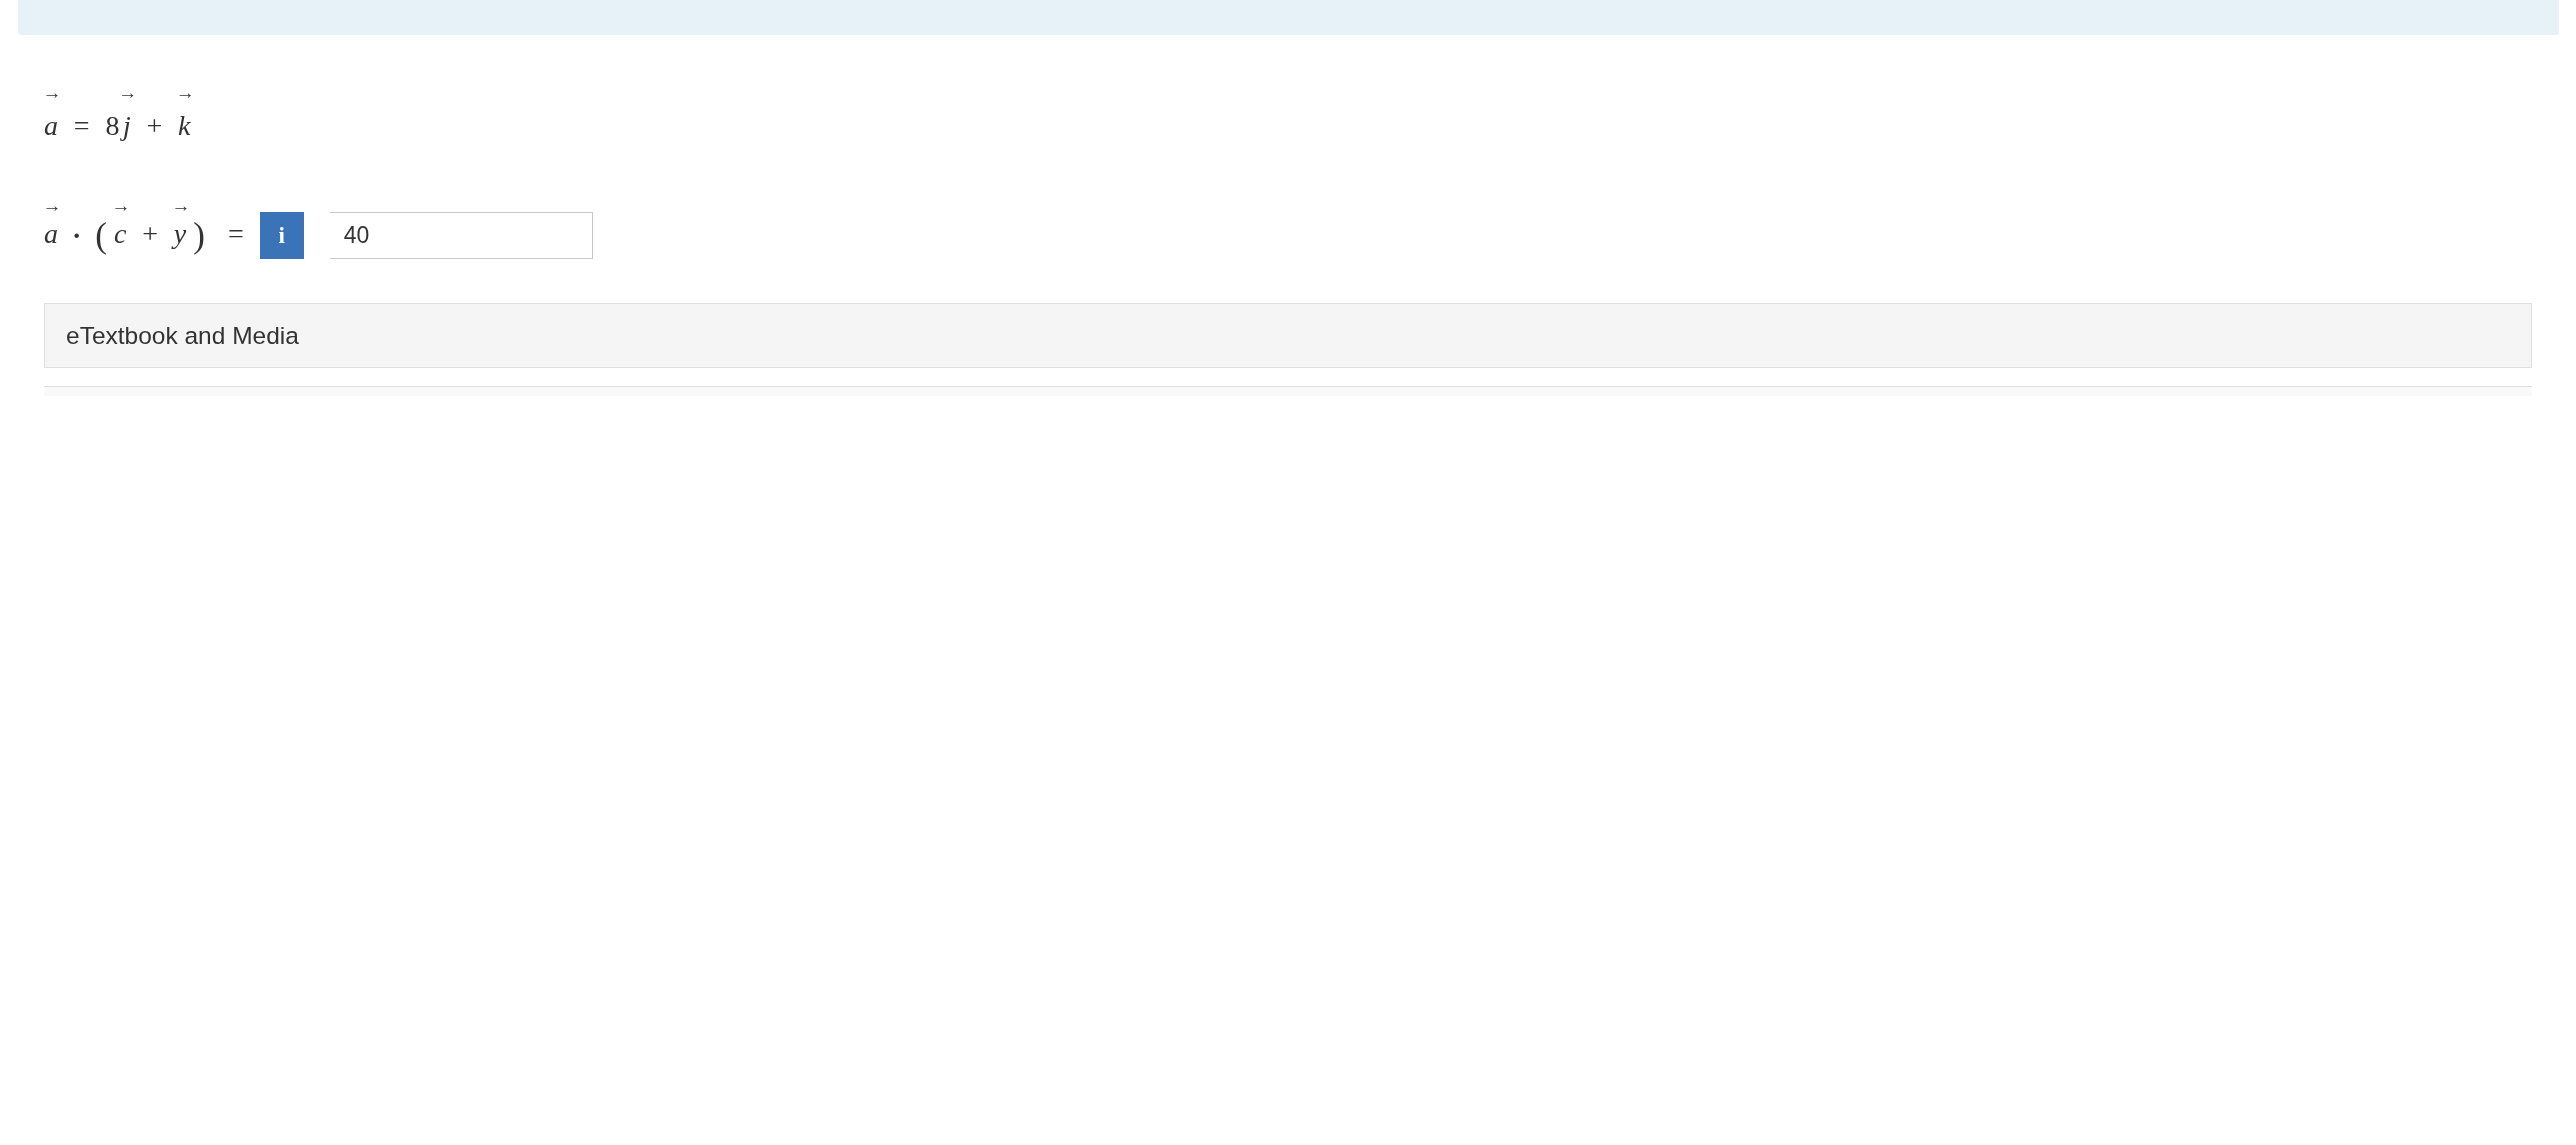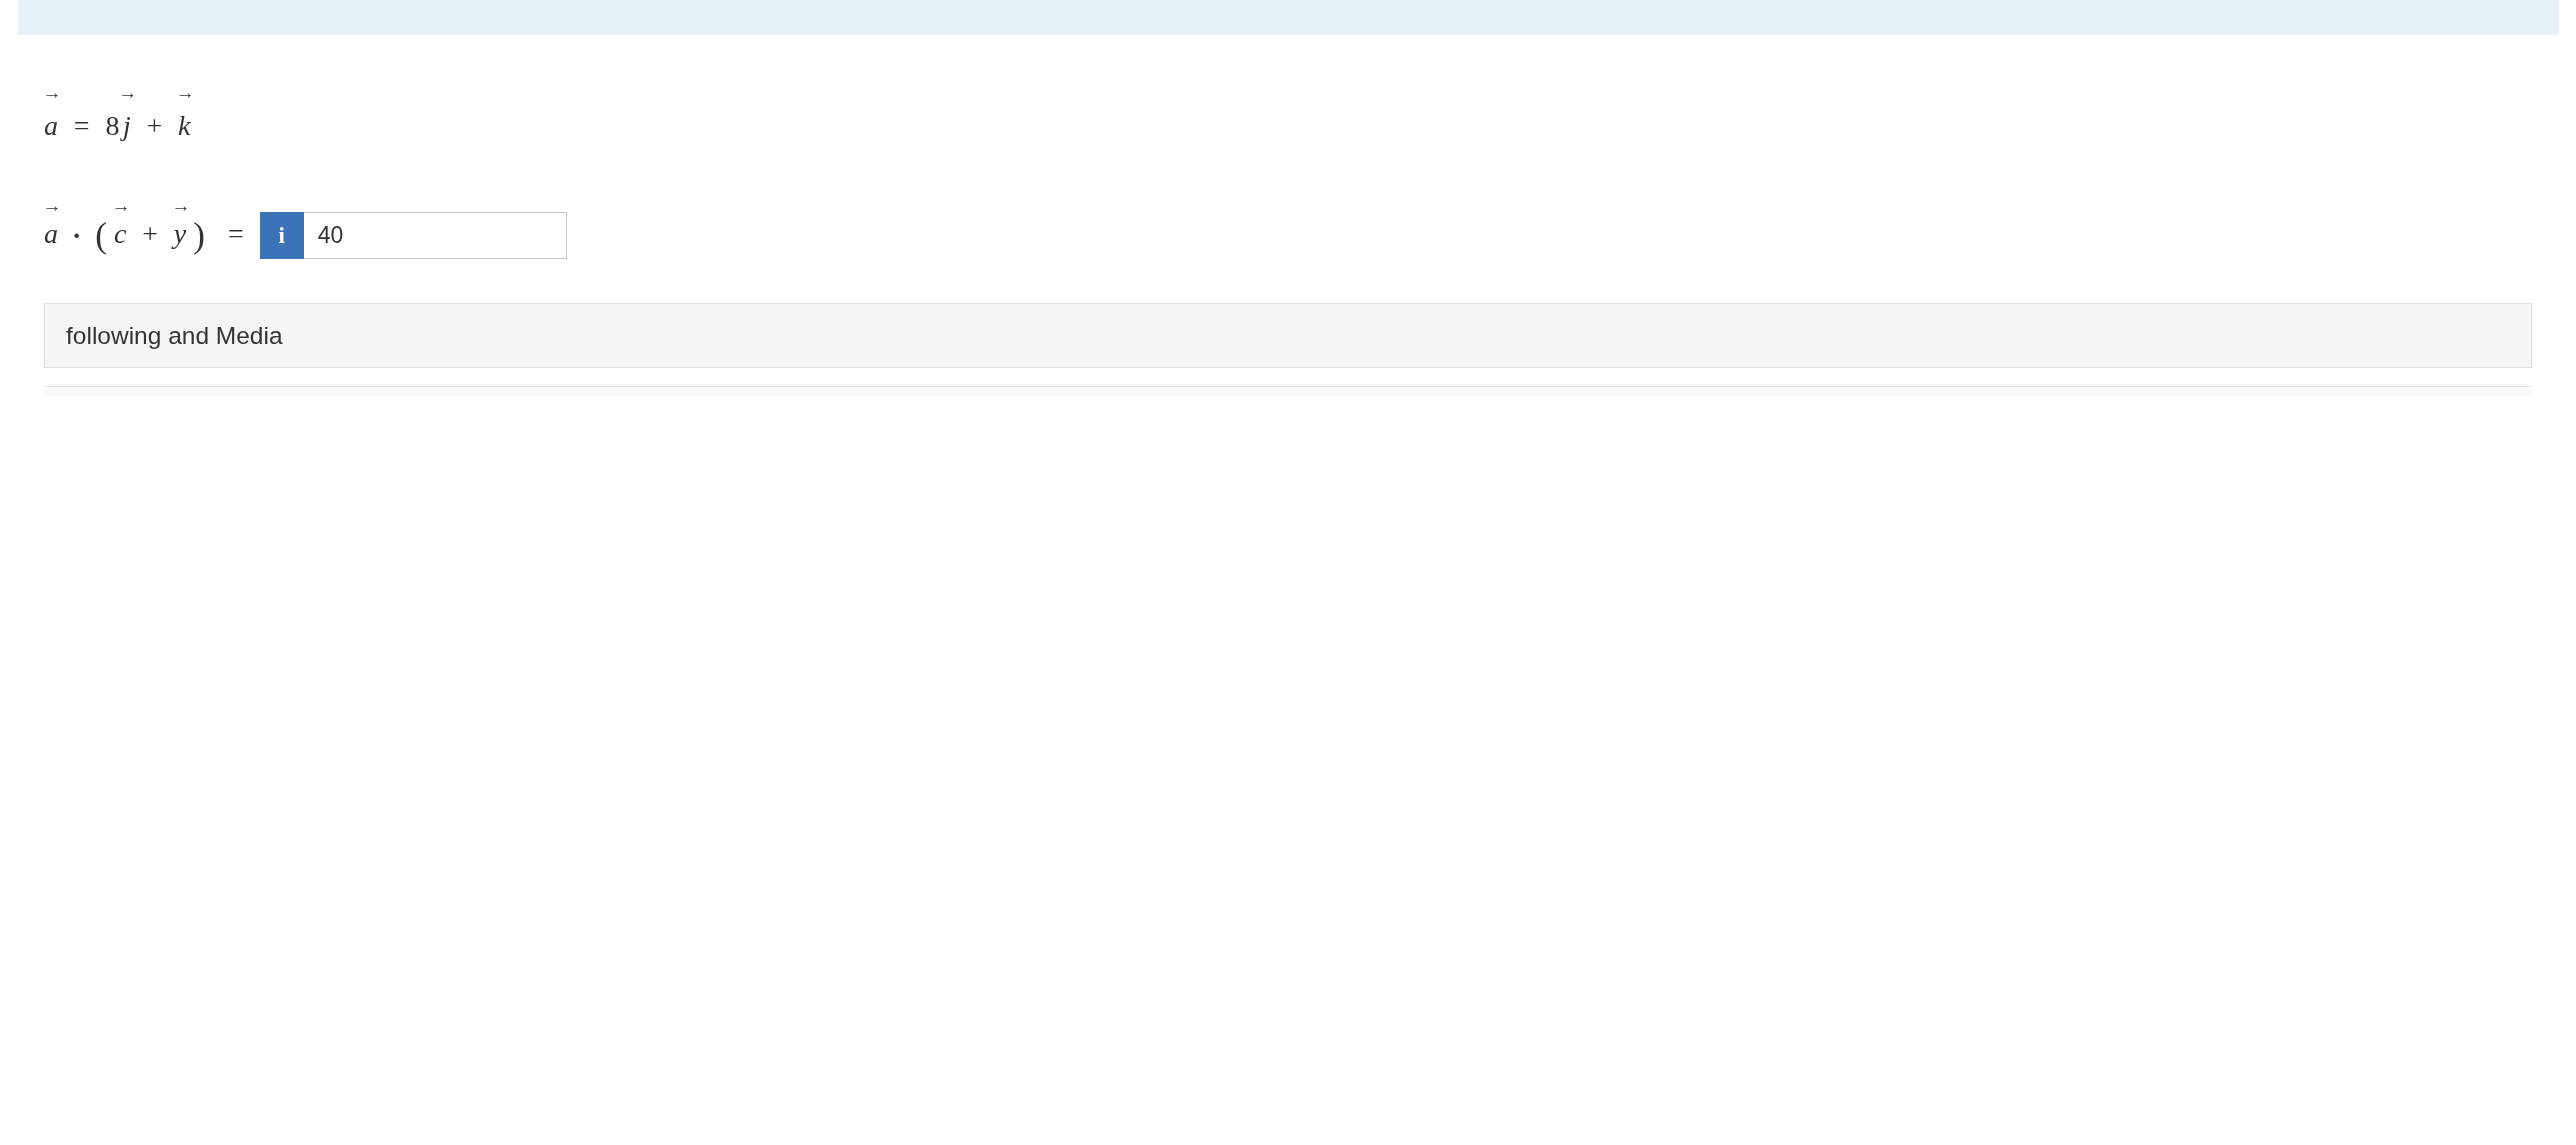--- a/index.html
+++ b/index.html
@@ -110,20 +110,21 @@
     border-left: none;
     font-size: 23px;
     padding: 8.8px 14px;
     width: 263px;
     font-family: "Helvetica Neue", Arial, sans-serif;
     color: #333;
     outline: none;
     box-sizing: border-box;
     height: 47px;
     font-style: normal;
+    margin-left: 26px;
   }
   .resource-banner {
     background: #f5f5f5;
     border: 0.9px solid #e0e0e0;
     padding: 17.5px 21px;
     font-size: 24.5px;
     color: #333;
     margin: 0 0 17.5px 0;
   }
   .bottom-spacer {
@@ -160,17 +161,17 @@
       <span class="vec">y</span>
       <span class="paren">)</span>
       <span class="eq">=</span>
     </span>
     <span class="input-wrap">
       <span class="info-btn">i</span>
       <input class="answer-input" type="text" value="40" style="">
     </span>
   </div>
 
-  <div class="resource-banner">following and Media</div>
+  <div class="resource-banner">eTextbook and Media</div>
 
   <div class="bottom-spacer"></div>
 </div>
 
 
 </body></html>

